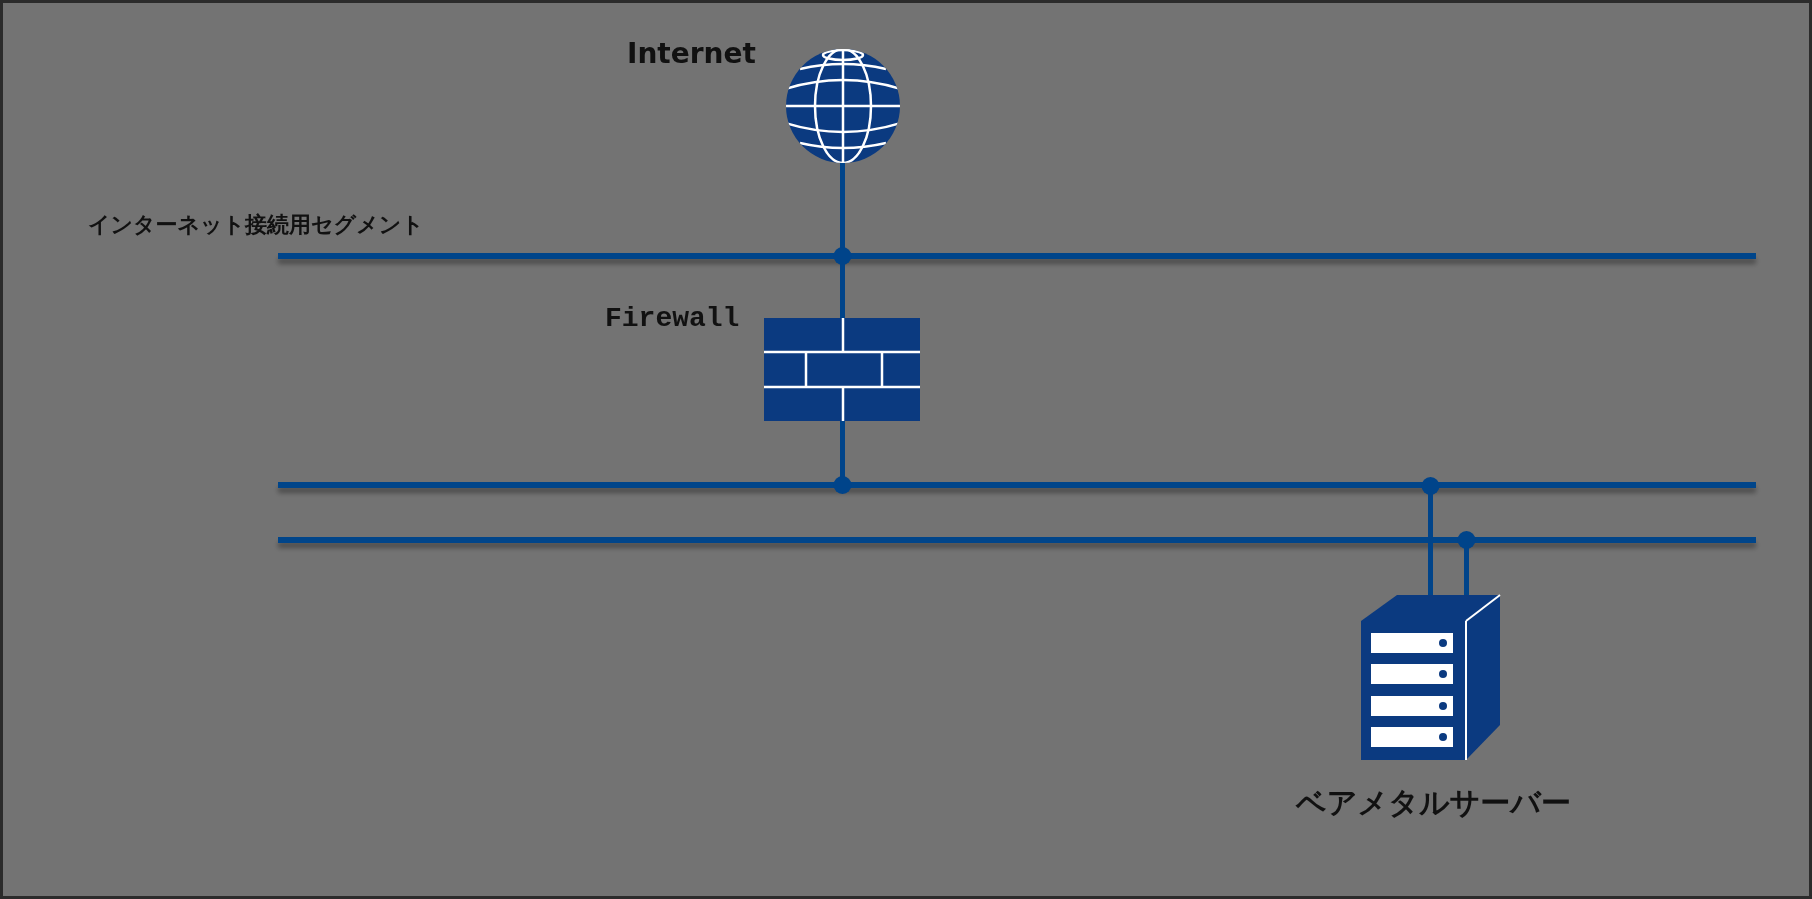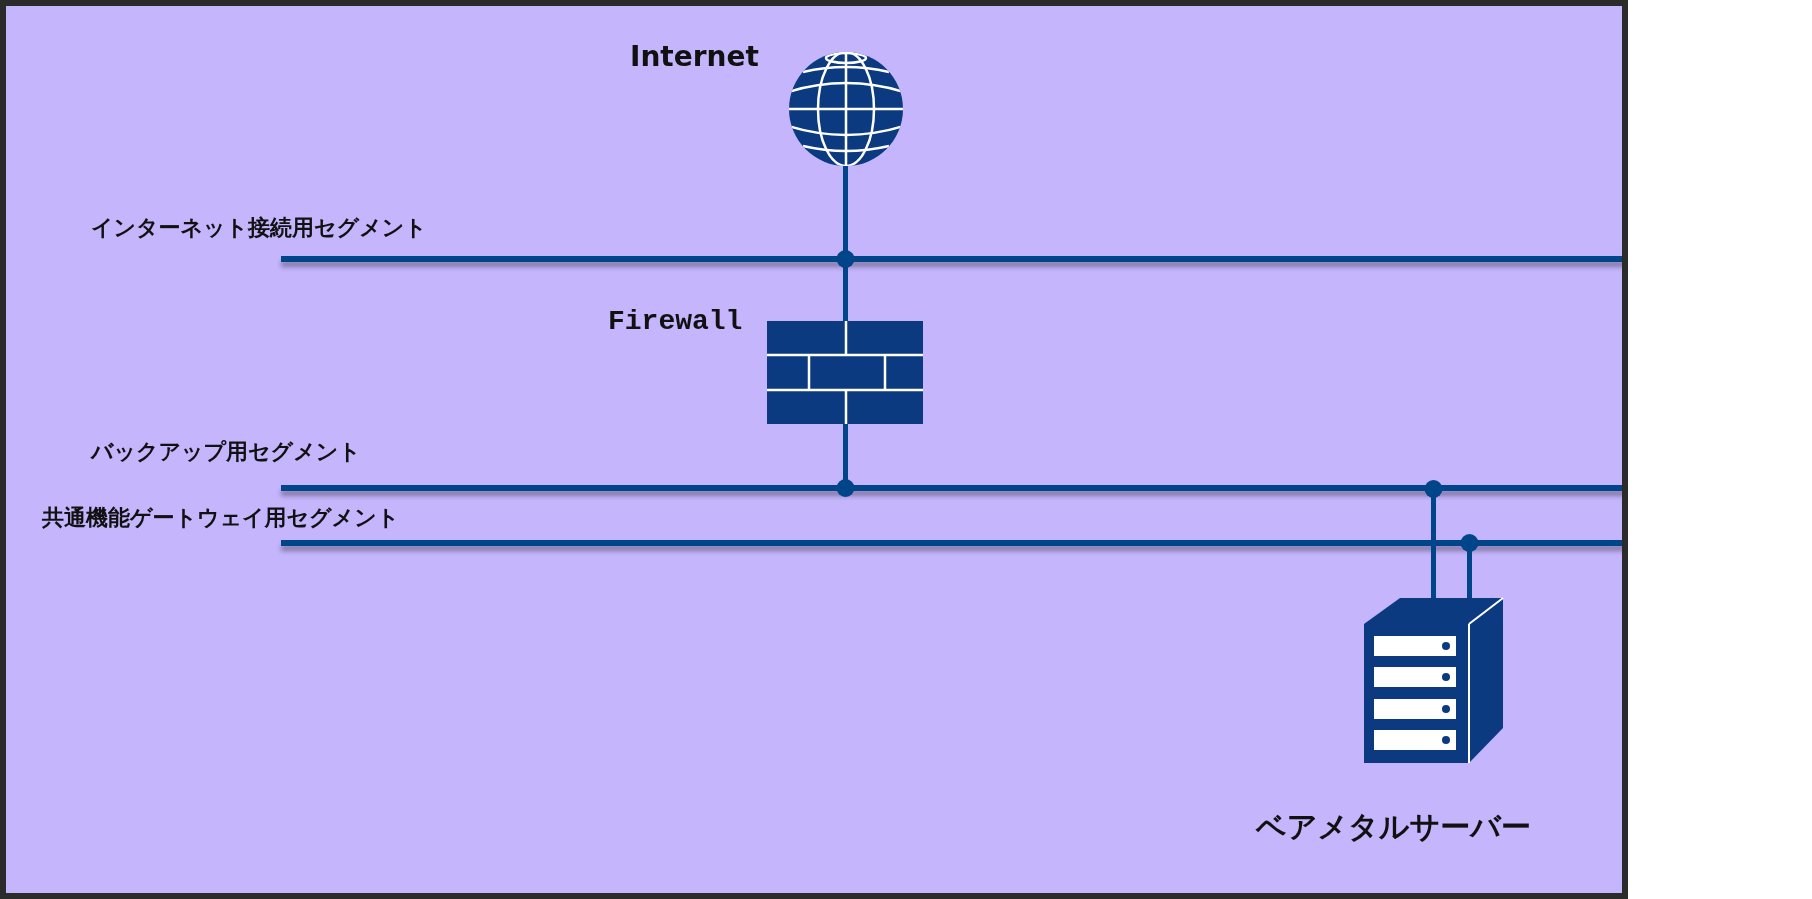--- a/index.html
+++ b/index.html
@@ -1,35 +1,35 @@
 <!DOCTYPE html>
 <html><head>
 <meta charset="utf-8">
 <style>
   html, body { margin: 0; padding: 0; background: #ffffff; }
   #canvas {
     position: relative;
-    width: 1628px; height: 899px;
+    width: 1812px; height: 899px;
     box-sizing: border-box;
-    border: 6px solid #4d7c0f;
-    background: #c4b5fd;
+    border: 3px solid #4d7c0f;
+    background: #737373;
     overflow: hidden;
     font-family: "DejaVu Sans", sans-serif;
   }
   svg#diagram { position: absolute; left: 0; top: 0; }
   .label {
     position: absolute;
     font-family: "DejaVu Sans", sans-serif;
     font-weight: bold;
     color: #111111;
     white-space: nowrap;
   }
   .seg-label { font-size: 22px; }
   .dev-label { font-size: 28px; }
-  .server-label { font-size: 30px; text-align: left; line-height: 40px; margin-top: 21px; }
+  .server-label { font-size: 30px; text-align: right; line-height: 40px; }
 </style>
 </head>
 <body>
 
 <div id="canvas" style="border-color: rgb(43, 43, 43);">
   <svg id="diagram" width="1812" height="899" viewBox="0 0 1812 899">
     <defs>
       <filter id="shadow" x="-5%" y="-200%" width="110%" height="600%">
         <feGaussianBlur in="SourceAlpha" stdDeviation="2.5"></feGaussianBlur>
         <feOffset dx="0" dy="5" result="o"></feOffset>
@@ -109,19 +109,17 @@
         <rect class="bay" x="1368" y="724" width="82" height="20" fill="#ffffff"></rect>
         <circle class="devfill" cx="1440" cy="734" r="4" fill="#0b3a80"></circle>
       </g>
     </g>
   </svg>
 
   <div class="label dev-label" style="left: 624px; top: 34px; color: rgb(17, 17, 17);">Internet</div>
   <div class="label dev-label" style="left: 602px; top: 300px; color: rgb(17, 17, 17); font-family: Liberation Mono, monospace;">Firewall</div>
 
   <div class="label seg-label" style="left: 85px; top: 207px; color: rgb(17, 17, 17); text-align: right;">インターネット接続用セグメント</div>
-  <div class="label seg-label" style="left: 85px; top: 431px; color: rgb(17, 17, 17);">バックアップ用セグメント</div>
-  <div class="label seg-label" style="left: 36px; top: 497px; color: rgb(17, 17, 17);">共通機能ゲートウェイ用セグメント</div>
 
   <div class="label server-label" style="left: 1250px; top: 780px; width: 318px; color: rgb(17, 17, 17);">
     <div>ベアメタルサーバー</div>
   </div>
 </div>
 
 </body></html>

